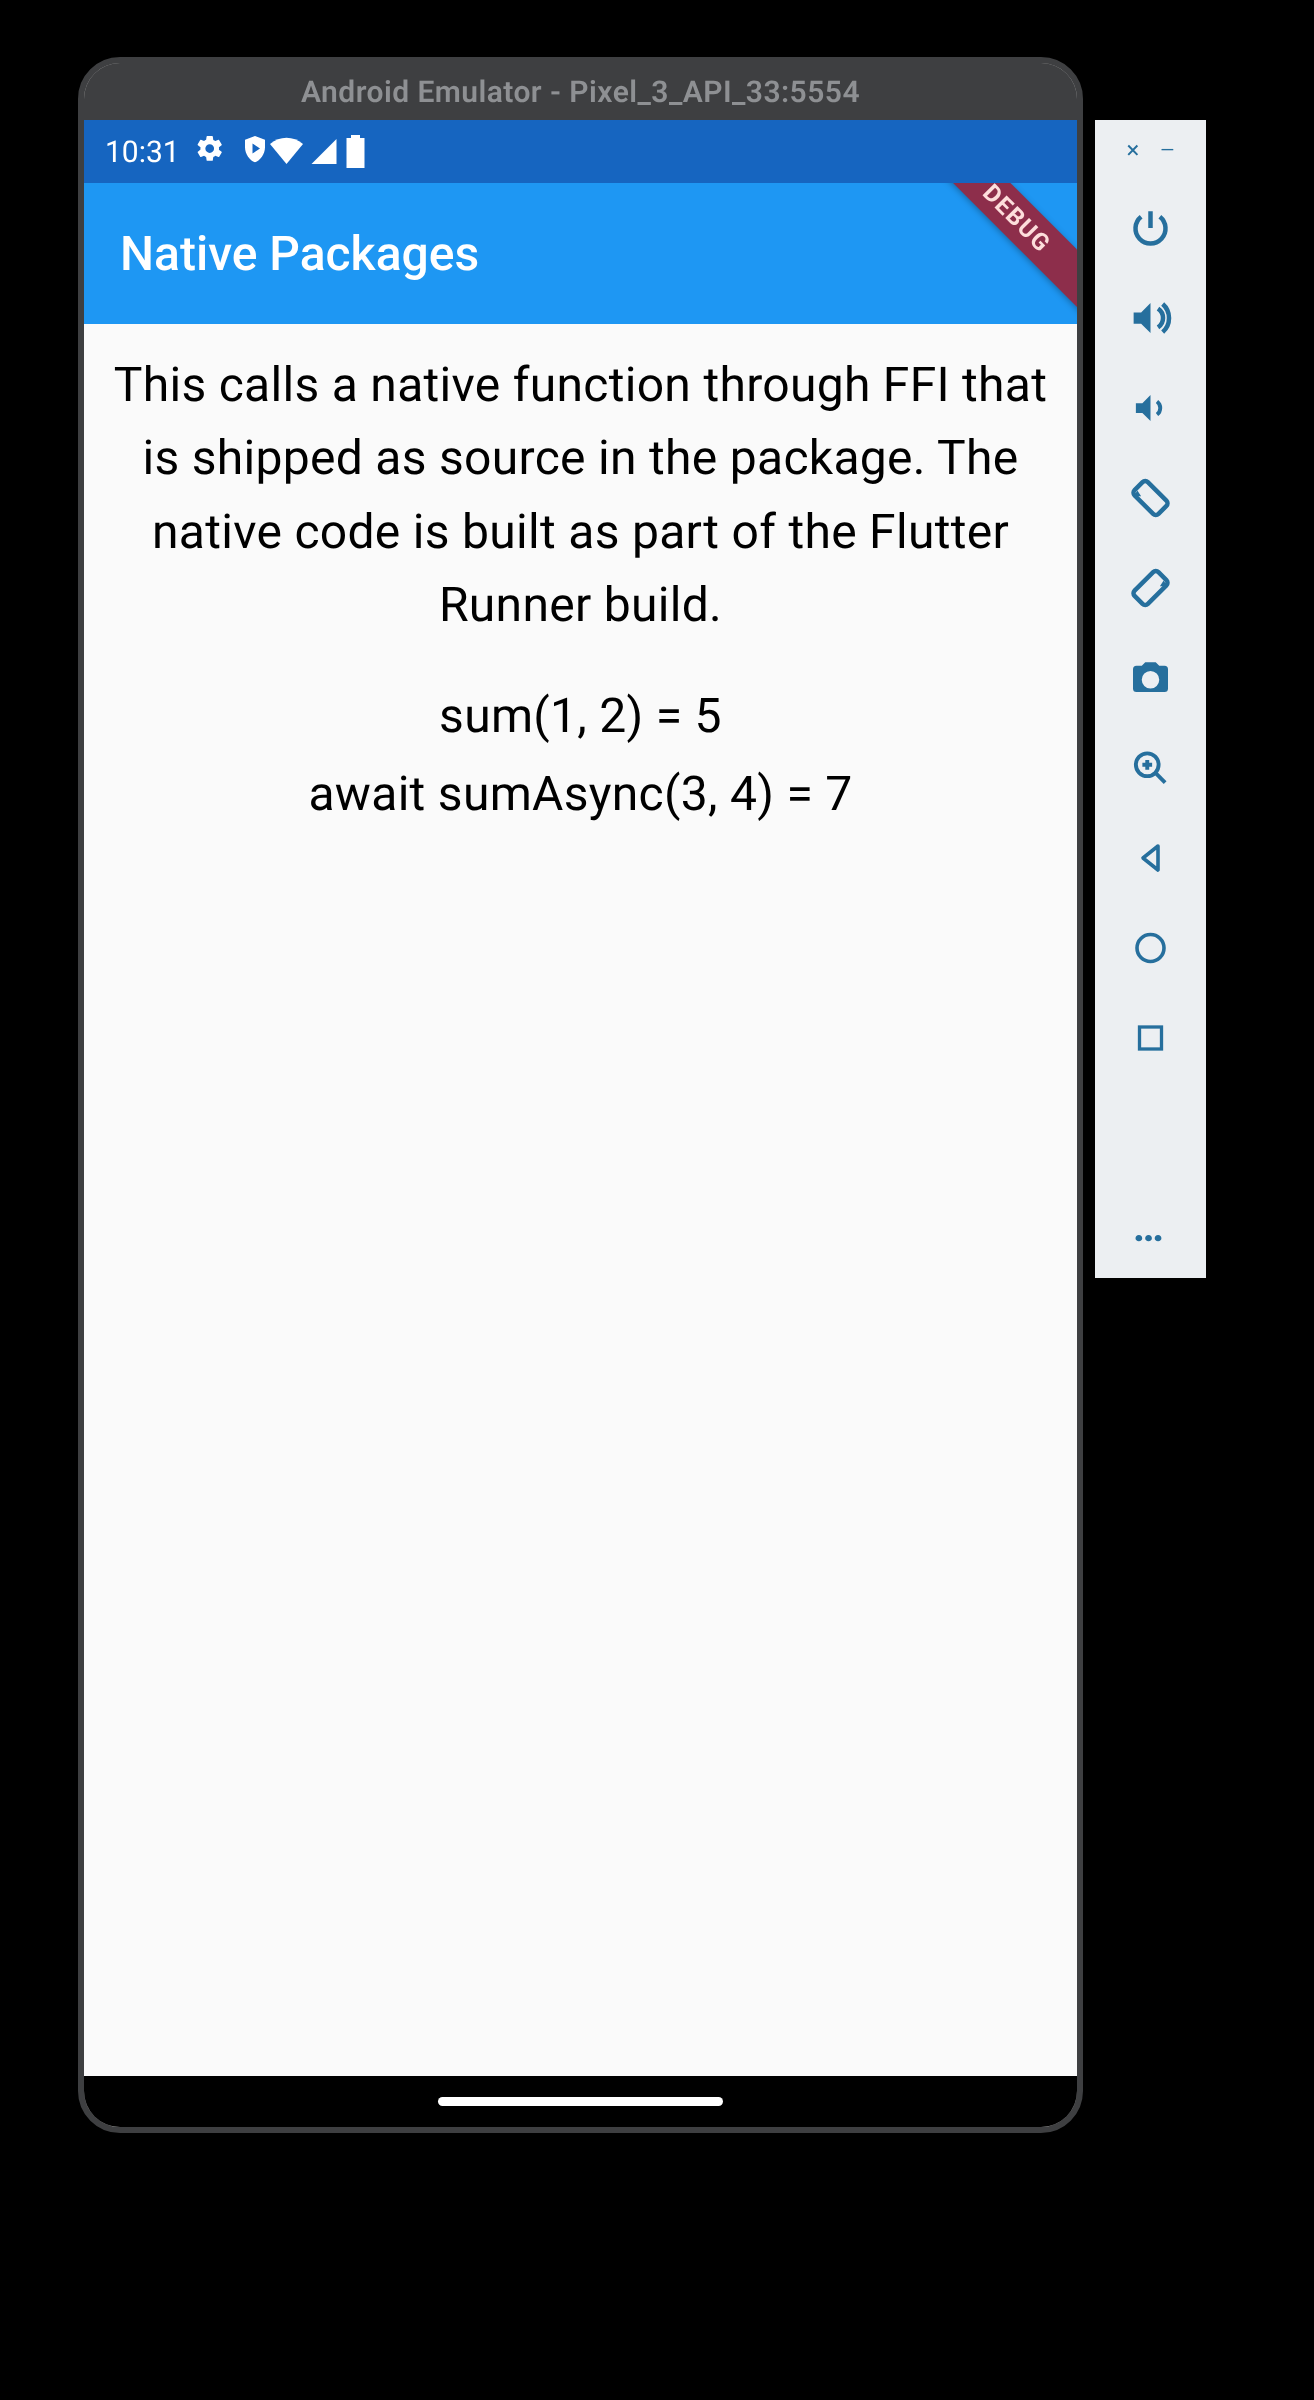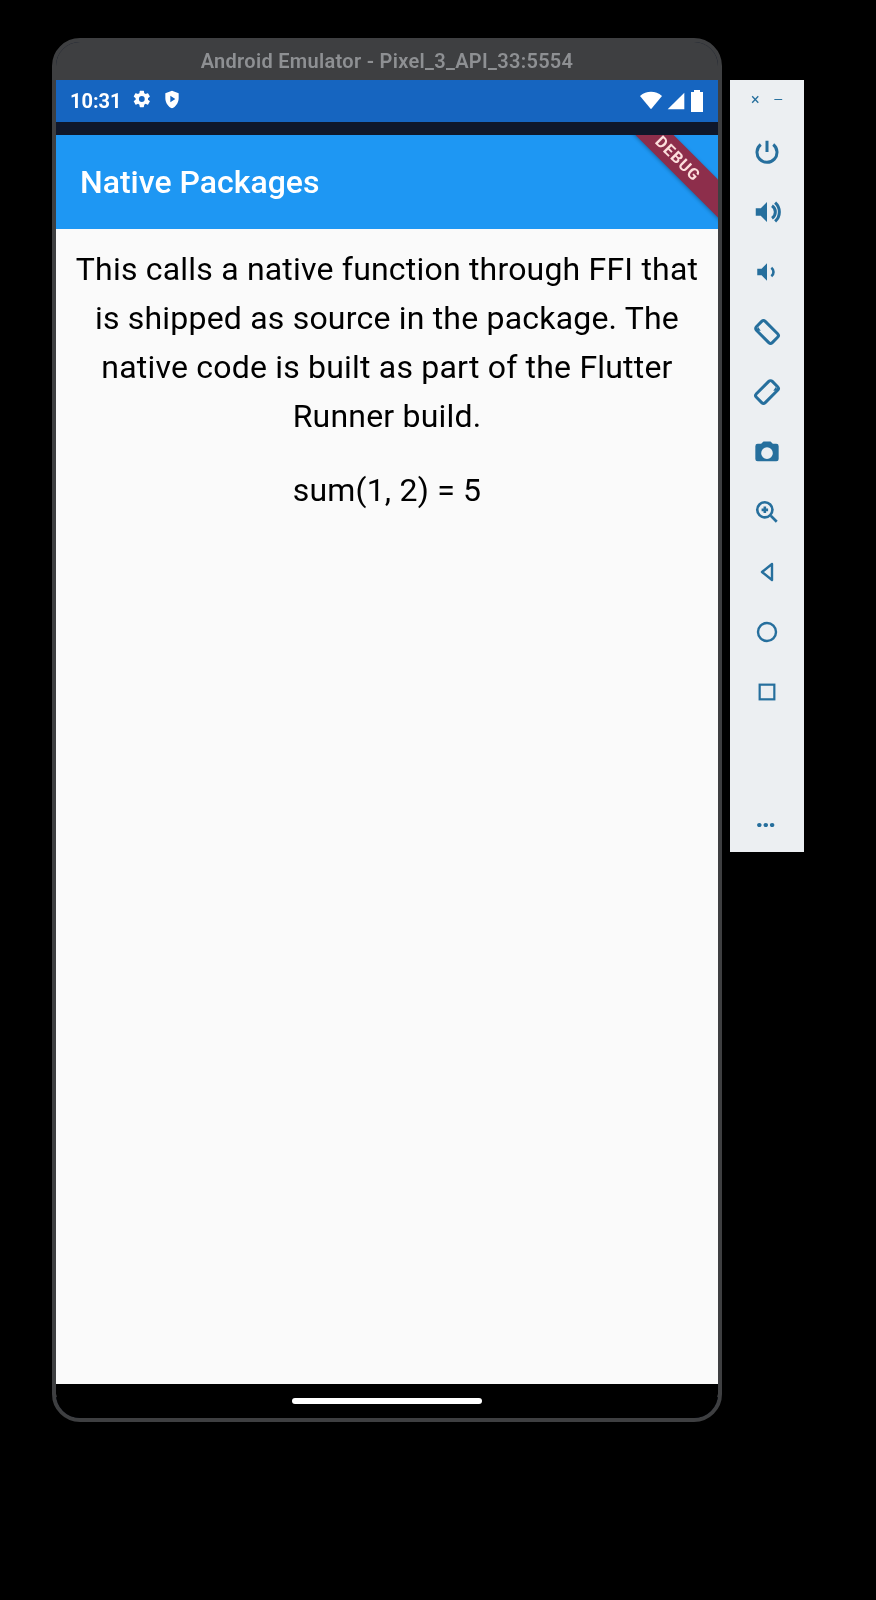--- a/index.html
+++ b/index.html
@@ -8,21 +8,21 @@
     background:#000;
     font-family:-apple-system,BlinkMacSystemFont,"Segoe UI",Roboto,Arial,sans-serif;
     position:relative;
     overflow:hidden;
   }
   
   .device-frame {
     position:absolute;
     left:52px; top:38px;
     width:670px; height:1384px;
-    background:#0f172a;
+    background:#a3a3a3;
     border:4px solid #3e3f41;
     border-radius:28px;
     overflow:hidden;
   }
   .window-titlebar {
     height:38px;
     background:#3e3f41;
     color:#8e9093;
     font-size:20px;
     font-weight:600;
@@ -30,39 +30,37 @@
     line-height:38px;
     letter-spacing:.3px;
   }
   
   .status-bar {
     height:42px;
     background:#1665c0;
     color:#fff;
     display:flex;
     align-items:center;
-    justify-content:space-between;
     padding:0 14px;
     font-size:20px;
-    font-weight:700;
+    font-weight:400;
   }
   .status-left { display:flex; align-items:center; gap:10px; }
   .status-right { display:flex; align-items:center; gap:4px; }
   .status-right svg { display:block; }
   
   .app-bar {
     position:relative;
     height:94px;
     background:#1e97f3;
     color:#fff;
     display:flex;
     align-items:center;
     padding:0 24px;
     overflow:hidden;
-    margin-top:13px;
   }
   .app-bar-title {
     font-size:32px;
     font-weight:500;
   }
   .debug-banner {
     position:absolute;
     top:10px; right:-60px;
     width:200px;
     background:#8d2e4b;
@@ -179,20 +177,21 @@
   </div>
 
   <div class="app-bar">
     <div class="app-bar-title">Native Packages</div>
     <div class="debug-banner">DEBUG</div>
   </div>
 
   <div class="content">
     <p class="para">This calls a native function through FFI that is shipped as source in the package. The native code is built as part of the Flutter Runner build.</p>
     <p class="mono-line">sum(1, 2) = 5</p>
+    <p class="mono-line">await sumAsync(3, 4) = 7</p>
   </div>
 
   <div class="nav-bar">
     <div class="nav-handle"></div>
   </div>
 </div>
 
 <div class="emu-toolbar">
   <div class="emu-top">
     <span class="emu-top-item">×</span>

